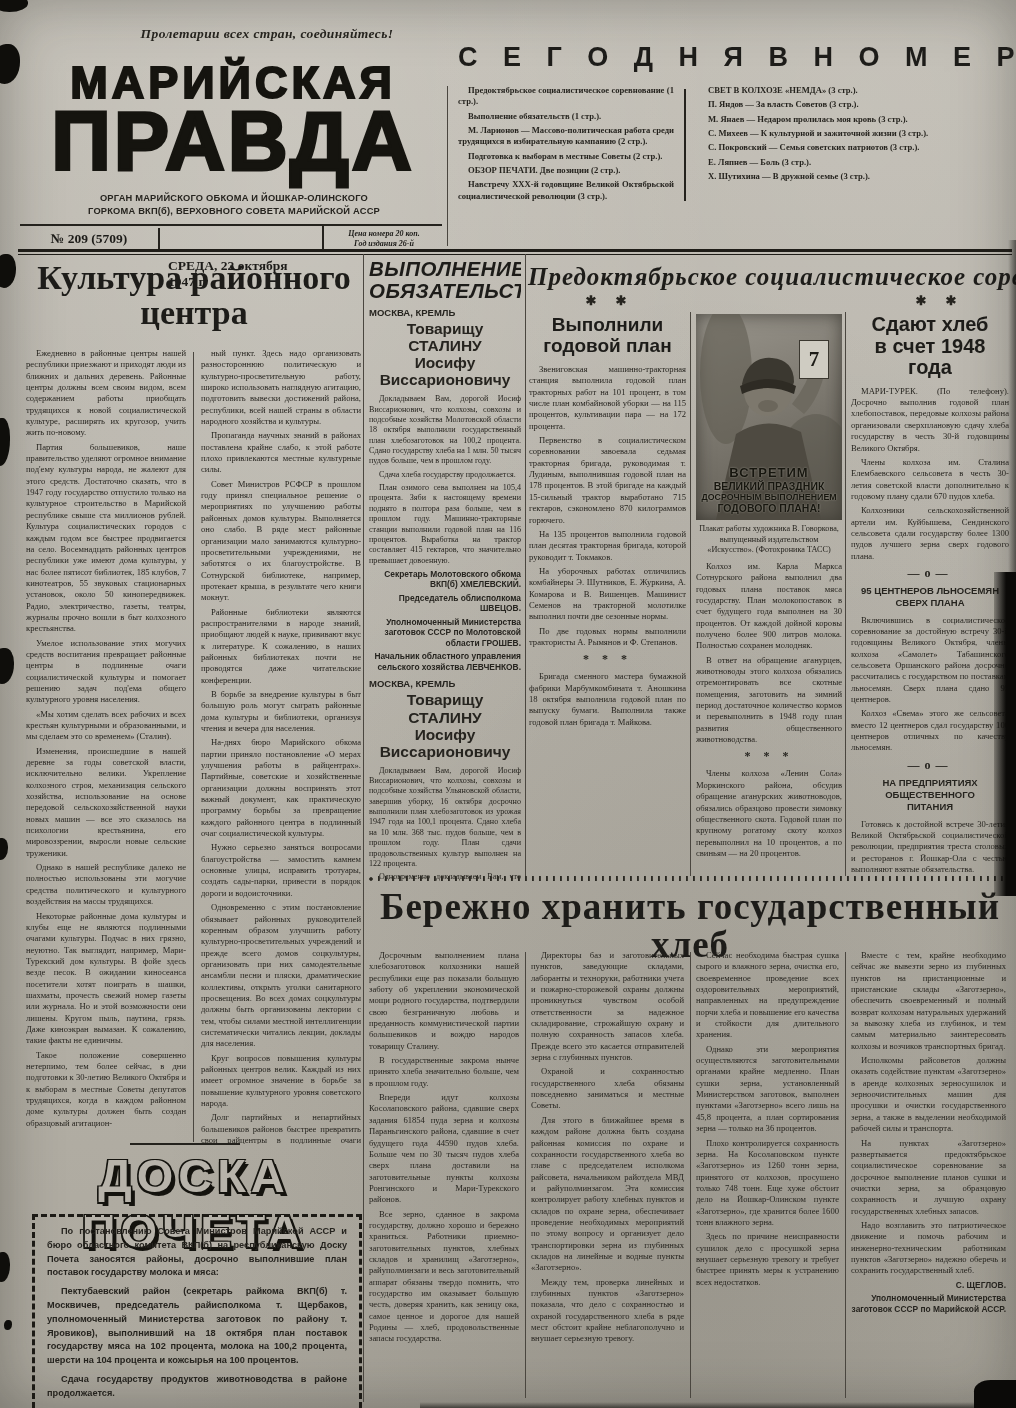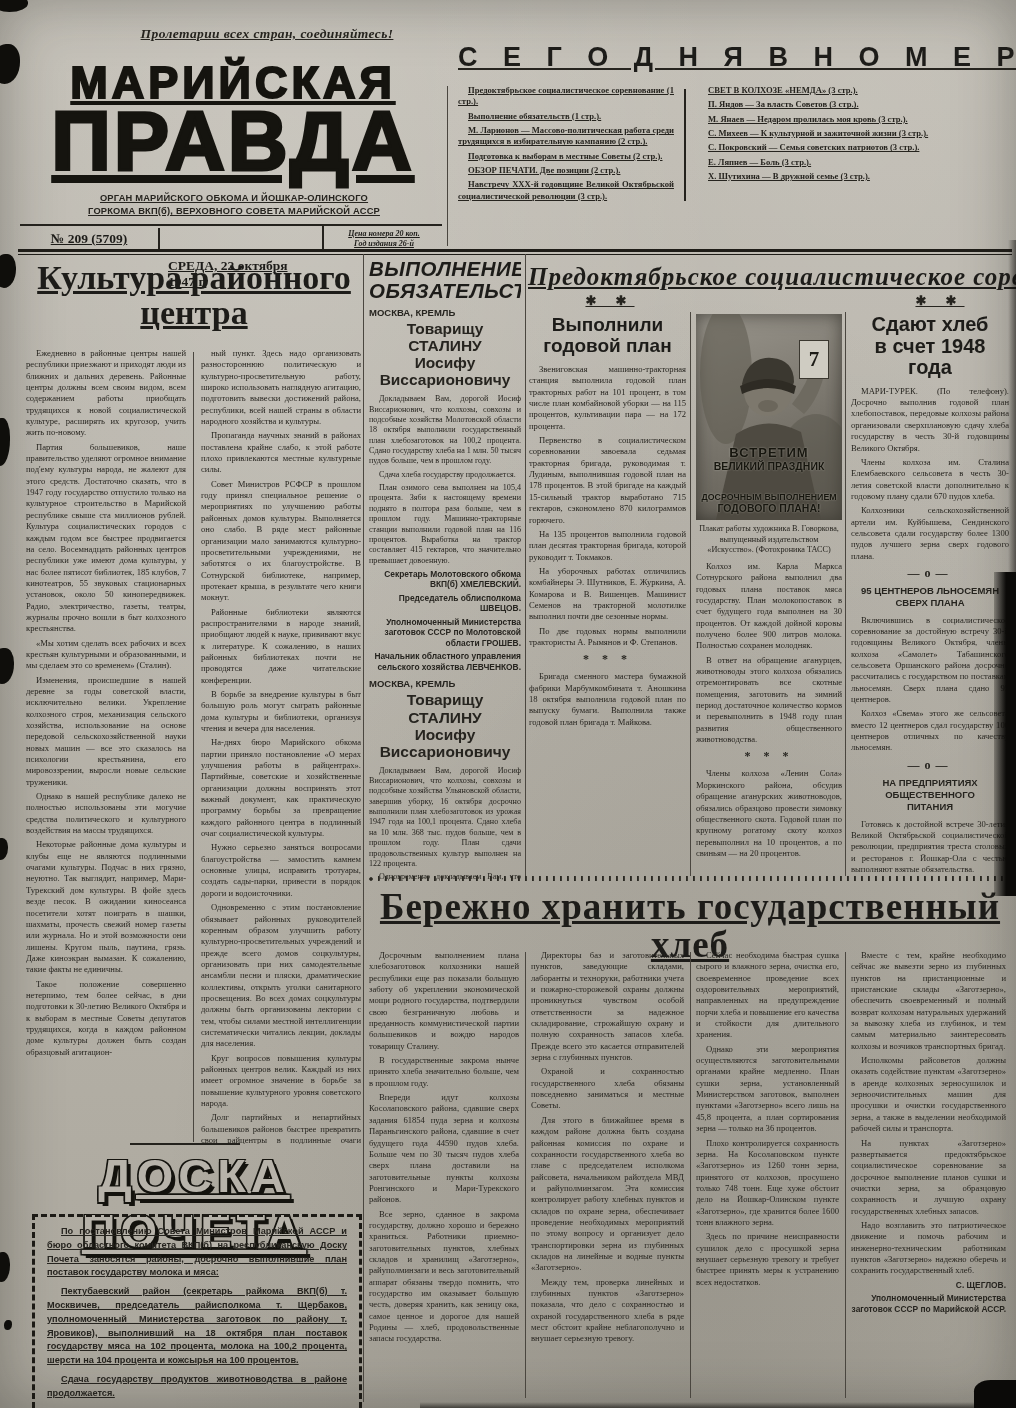--- a/index.html
+++ b/index.html
@@ -6,21 +6,21 @@
   #page{
     position:relative;width:1016px;height:1408px;margin:0 auto;overflow:hidden;
     background:
       radial-gradient(ellipse at 28% 12%, rgba(255,255,250,.18) 0%, rgba(255,255,250,0) 42%),
       radial-gradient(ellipse at 85% 8%, rgba(255,255,250,.10) 0%, rgba(255,255,250,0) 38%),
       radial-gradient(ellipse at 70% 90%, rgba(40,38,30,.14) 0%, rgba(40,38,30,0) 55%),
       linear-gradient(180deg,#c0bcb3 0%,#b8b4ab 30%,#b3afa5 70%,#aba79d 100%);
     font-family:"Liberation Serif",serif;color:#26241f;
     box-shadow:inset 0 0 60px rgba(30,28,22,.35);
   }
-  .abs{position:absolute;text-decoration:underline;}
+  .abs{position:absolute;}
   .ink{color:#1d1c19;}
   .vr{position:absolute;width:1px;background:#4a463f;}
   .hr{position:absolute;background:#24221d;}
   .hr-double{position:absolute;border-top:3px solid #1f1d18;border-bottom:1px solid #1f1d18;height:2px;}
   .dotted-rule{position:absolute;height:5px;background:repeating-radial-gradient(circle at 3px 3px,#2a2822 0 1.4px,rgba(0,0,0,0) 2.2px 7px);}
   
   .slogan{font:italic 700 13.5px "Liberation Serif",serif;text-align:center;letter-spacing:.4px;}
   .np1{font-family:"Liberation Sans",sans-serif;font-weight:700;font-size:45px;letter-spacing:4px;text-align:center;-webkit-text-stroke:2px #15140f;color:#15140f;line-height:1;}
   .np2{font-family:"Liberation Sans",sans-serif;font-weight:700;font-size:83px;letter-spacing:3px;text-align:center;-webkit-text-stroke:3px #15140f;color:#15140f;line-height:.95;}
   .organ{font:700 9.3px "Liberation Sans",sans-serif;text-align:center;line-height:1.4;letter-spacing:.2px;}
@@ -46,21 +46,21 @@
   .stars{font:700 13px "Liberation Serif",serif;letter-spacing:8px;text-align:center;}
   .colbox{position:absolute;overflow:hidden;}
   
   .poster{position:relative;width:146px;height:206px;overflow:hidden;
     background:linear-gradient(160deg,#98948b 0%,#848077 35%,#6f6b62 70%,#605c54 100%);
     box-shadow:inset 0 0 18px rgba(25,23,18,.6);}
   .poster-slogan{position:absolute;left:0;right:0;bottom:6px;text-align:center;color:#17160f;}
   .poster-slogan div{font-family:"Liberation Sans",sans-serif;font-weight:700;text-shadow:0 0 2px rgba(220,218,208,.55);}
   .ps1{font-size:13px;letter-spacing:1px;}
   .ps2{font-size:10.5px;}
-  .ps3{font-size:8.8px;margin-top:20px;}
+  .ps3{font-size:8.8px;}
   .ps4{font-size:10.5px;}
   .calendar{position:absolute;left:103px;top:26px;width:28px;height:37px;background:#cfccc2;border:1px solid #3a372f;
     display:flex;align-items:center;justify-content:center;font:700 21px "Liberation Serif",serif;color:#1d1c17;}
   .caption{font-size:8.2px;line-height:1.3;text-align:center;margin-top:4px;}
   
   .doska-title{font-family:"Liberation Sans",sans-serif;font-weight:700;font-size:47px;letter-spacing:5px;text-align:center;
     color:#b7b3aa;text-shadow:-1.5px -1.5px 0 #14130e,1.5px -1.5px 0 #14130e,-1.5px 1.5px 0 #14130e,1.5px 1.5px 0 #14130e,4px 4px 0 #14130e;}
   .doska-box{border:3px dashed #1c1a15;padding:8px 12px;}
   .doska-box p{font:700 9.2px "Liberation Sans",sans-serif;line-height:1.5;margin:0 0 5px;text-align:justify;text-indent:14px;}
   
@@ -120,20 +120,21 @@
 
   <div class="hr-double" style="left:18px;top:249px;width:994px;"></div>
 
   <div class="abs h-serif ink" style="left:26px;top:260px;width:336px;font-size:34px;">
     <div>Культура районного</div>
     <div>центра</div>
   </div>
   <div class="colbox plist" style="left:26px;top:348px;width:160px;height:796px;">
       <p>Ежедневно в районные центры нашей республики приезжают и приходят люди из ближних и дальних деревень. Районные центры должны всем своим видом, всем содержанием работы приобщать трудящихся к новой социалистической культуре, расширять их кругозор, учить жить по-новому.</p>
       <p>Партия большевиков, наше правительство уделяют огромное внимание под'ему культуры народа, не жалеют для этого средств. Достаточно сказать, что в 1947 году государство отпустило только на культурное строительство в Марийской республике свыше ста миллионов рублей. Культура социалистических городов с каждым годом все быстрее продвигается на село. Восемнадцать районных центров республики уже имеют дома культуры, у нас более пятисот библиотек, 185 клубов, 7 кинотеатров, 55 звуковых стационарных установок, около 50 кинопередвижек. Радио, электричество, газеты, театры, журналы прочно вошли в быт колхозного крестьянства.</p>
+      <p>Умелое использование этих могучих средств воспитания превращает районные центры в подлинные очаги социалистической культуры и помогает решению задач под'ема общего культурного уровня населения.</p>
       <p>«Мы хотим сделать всех рабочих и всех крестьян культурными и образованными, и мы сделаем это со временем» (Сталин).</p>
       <p>Изменения, происшедшие в нашей деревне за годы советской власти, исключительно велики. Укрепление колхозного строя, механизация сельского хозяйства, использование на основе передовой сельскохозяйственной науки новых машин — все это сказалось на психологии крестьянина, его мировоззрении, выросли новые сельские труженики.</p>
       <p>Однако в нашей республике далеко не полностью использованы эти могучие средства политического и культурного воздействия на массы трудящихся.</p>
       <p>Некоторые районные дома культуры и клубы еще не являются подлинными очагами культуры. Подчас в них грязно, неуютно. Так выглядит, например, Мари-Турекский дом культуры. В фойе здесь везде песок. В ожидании киносеанса посетители хотят поиграть в шашки, шахматы, прочесть свежий номер газеты или журнала. Но и этой возможности они лишены. Кругом пыль, паутина, грязь. Даже киноэкран вымазан. К сожалению, такие факты не единичны.</p>
       <p>Такое положение совершенно нетерпимо, тем более сейчас, в дни подготовки к 30-летию Великого Октября и к выборам в местные Советы депутатов трудящихся, когда в каждом районном доме культуры должен быть создан образцовый агитацион-</p>
     </div>
   <div class="vr" style="left:193px;top:352px;height:790px;"></div>
   <div class="colbox plist" style="left:201px;top:348px;width:160px;height:796px;">
       <p>ный пункт. Здесь надо организовать разностороннюю политическую и культурно-просветительную работу, широко использовать наглядную агитацию, подготовить вывески достижений района, республики, всей нашей страны в области народного хозяйства и культуры.</p>
       <p>Пропаганда научных знаний в районах поставлена крайне слабо, к этой работе плохо привлекаются местные культурные силы.</p>

